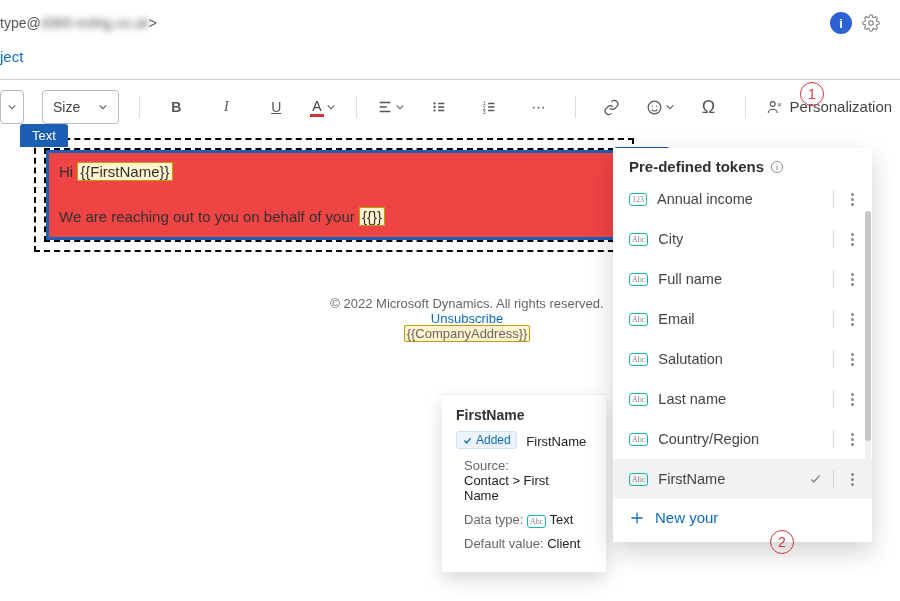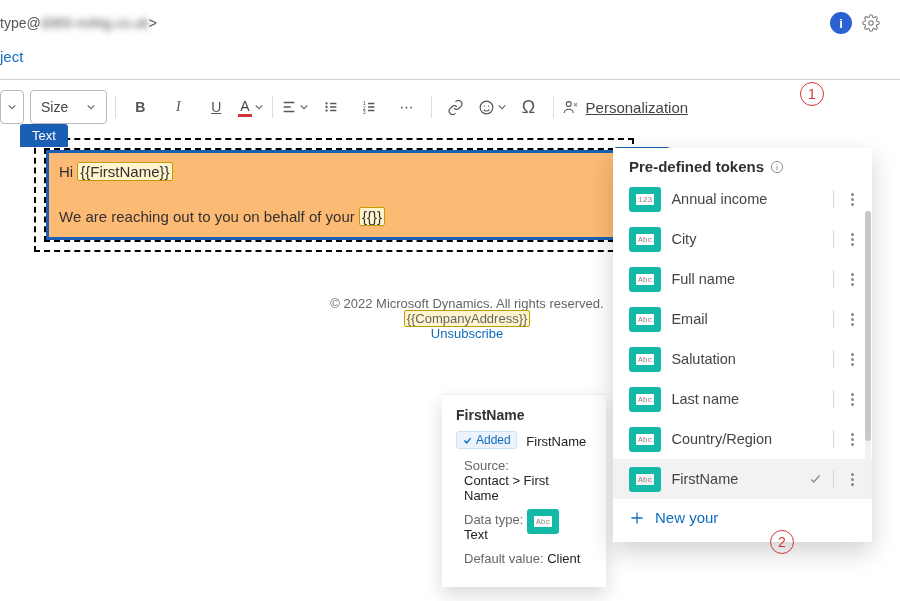--- a/index.html
+++ b/index.html
@@ -17,35 +17,35 @@
   
   .topbar{height:44px;padding:8px 18px 6px 0;display:flex;align-items:center;}
   .from{color:#555;font-size:14px;flex:1;}
   .from .blur{filter:blur(3px);}
   .topbtn{width:22px;height:22px;margin-left:8px;display:inline-flex;align-items:center;justify-content:center;border-radius:11px;}
   .info{background:#2b61d2;color:#fff;font-weight:bold;font-size:13px;}
   .gear svg{stroke:#777;fill:none;stroke-width:1.4;}
   .subject{padding:4px 0 14px 0;color:var(--blue);font-size:15px;}
   .div{height:1px;background:var(--grey-line);}
   
-  .toolbar{display:flex;align-items:center;padding:10px 0 10px 0;gap:6px;font-size:14px;color:#444;}
+  .toolbar{display:flex;align-items:center;padding:10px 0 10px 0;gap:18px;font-size:14px;color:#444;}
   .combo{border:1px solid #b9b9b9;border-radius:4px;height:34px;display:flex;align-items:center;padding:0 10px;gap:18px;}
   .combo svg{width:10px;height:10px;}
   .tbtn{width:32px;height:32px;display:inline-flex;align-items:center;justify-content:center;border-radius:4px;color:#555;}
   .tsplit{display:inline-flex;align-items:center;gap:2px;}
   .sep{width:1px;height:22px;background:#ddd;margin:0 2px;}
-  .perso{display:flex;align-items:center;gap:6px;font-size:15px;text-decoration:underline;}
+  .perso{display:flex;align-items:flex-start;gap:6px;font-size:15px;}
   
   .call{position:absolute;width:24px;height:24px;border:1.6px solid var(--red);border-radius:50%;color:var(--red);font-size:14px;display:flex;align-items:center;justify-content:center;}
   
   .canvas{position:relative;padding:0 0 0 34px;}
   .marq{margin:4px 0 0 0;width:600px;padding:8px;border:2px dashed #000;}
   .textpill{position:absolute;top:-14px;left:20px;background:var(--sel-blue);color:#fff;font-size:13px;padding:4px 12px;border-radius:3px 3px 0 0;}
   .selwrap{position:relative;border:2px dashed #000;}
-  .seltxt{border:3px solid var(--sel-blue);padding:8px 10px;font-size:15px;line-height:1.5;min-height:70px;background:#fdba74;}
+  .seltxt{border:3px solid var(--sel-blue);padding:8px 10px;font-size:15px;line-height:1.5;min-height:70px;background:#ef4444;}
   .selbar{position:absolute;right:-48px;top:-3px;display:flex;background:var(--sel-blue);color:#fff;border-radius:3px;}
   .selbar div{width:28px;height:28px;display:flex;align-items:center;justify-content:center;}
   .selbar svg{stroke:#fff;fill:none;stroke-width:1.6;}
   .tok{background:var(--token-bg);border:1px solid var(--token-br);padding:0 2px;border-radius:2px;}
   
   .foot{text-align:center;font-size:13px;color:#666;margin-top:44px;}
   .foot a{color:var(--blue);text-decoration:none;}
   
   .card{position:absolute;left:442px;top:394px;width:164px;background:#fff;border-top:1px solid #eee;box-shadow:0 8px 18px rgba(0,0,0,.15);padding:12px 14px;font-size:13px;}
   .card h4{margin:0 0 8px 0;font-size:14px;font-weight:600;}
@@ -55,21 +55,21 @@
   .card .val{color:#222;}
   
   .panel{position:absolute;left:613px;top:148px;width:259px;background:#fff;box-shadow:0 10px 24px rgba(0,0,0,.18);padding:10px 0 6px 0;}
   .panel h3{margin:0 0 4px 16px;font-size:15px;font-weight:600;display:flex;align-items:center;gap:6px;}
   .panel h3 svg{stroke:#888;fill:none;stroke-width:1.3;}
   .scroll{max-height:380px;overflow:hidden;position:relative;}
   .scrolltrack{position:absolute;right:1px;top:32px;bottom:6px;width:6px;background:#f1f1f1;border-radius:3px;}
   .scrollthumb{position:absolute;right:0;top:0;width:6px;height:230px;background:#c8c8c8;border-radius:3px;}
   .item{display:flex;align-items:center;height:40px;padding:0 12px 0 16px;font-size:14.5px;color:#444;gap:10px;}
   .item.sel{background:#f2f2f2;}
-  .typ{border:7px solid #14b8a6;border-radius:3px;font-size:8px;padding:1px 2px;color:#888;font-family:Liberation Mono, monospace;}
+  .typ{border:1px solid #14b8a6;border-radius:3px;font-size:8px;padding:1px 2px;color:#888;font-family:Liberation Serif, serif;}
   .lbl{flex:1;}
   .item svg{stroke:#888;fill:none;stroke-width:1.6;}
   .vd{width:1px;height:18px;background:#d6d6d6;}
   .dots{width:16px;display:flex;flex-direction:column;align-items:center;gap:2px;}
   .dots span{width:3px;height:3px;border-radius:50%;background:#888;}
   .new{display:flex;align-items:center;gap:10px;padding:10px 16px;color:var(--blue);font-size:15px;}
   .new svg{stroke:var(--blue);stroke-width:1.6;fill:none;}
 </style>
 </head>
 <body>
@@ -191,22 +191,22 @@
           </div>
       </div>
       <div class="seltxt">
         <span>Hi </span><span class="tok">{{FirstName}}</span><br><br>
         <span>We are reaching out to you on behalf of your </span><span class="tok">{{}}</span>
       </div>
     </div>
   </div>
   <div class="foot">
     <div>© 2022 Microsoft Dynamics. All rights reserved.</div>
+    <div><a href="#">Unsubscribe</a></div>
     <div><span class="tok">{{CompanyAddress}}</span></div>
-    <div><a href="#">Unsubscribe</a></div>
   </div>
 </div>
 
 <div class="card">
   <h4>FirstName</h4>
   <div>
     <span class="badge">
       <svg viewBox="0 0 14 14" width="11" height="11">
           <path d="M3 7l3 3 5-6"></path>
         </svg>

